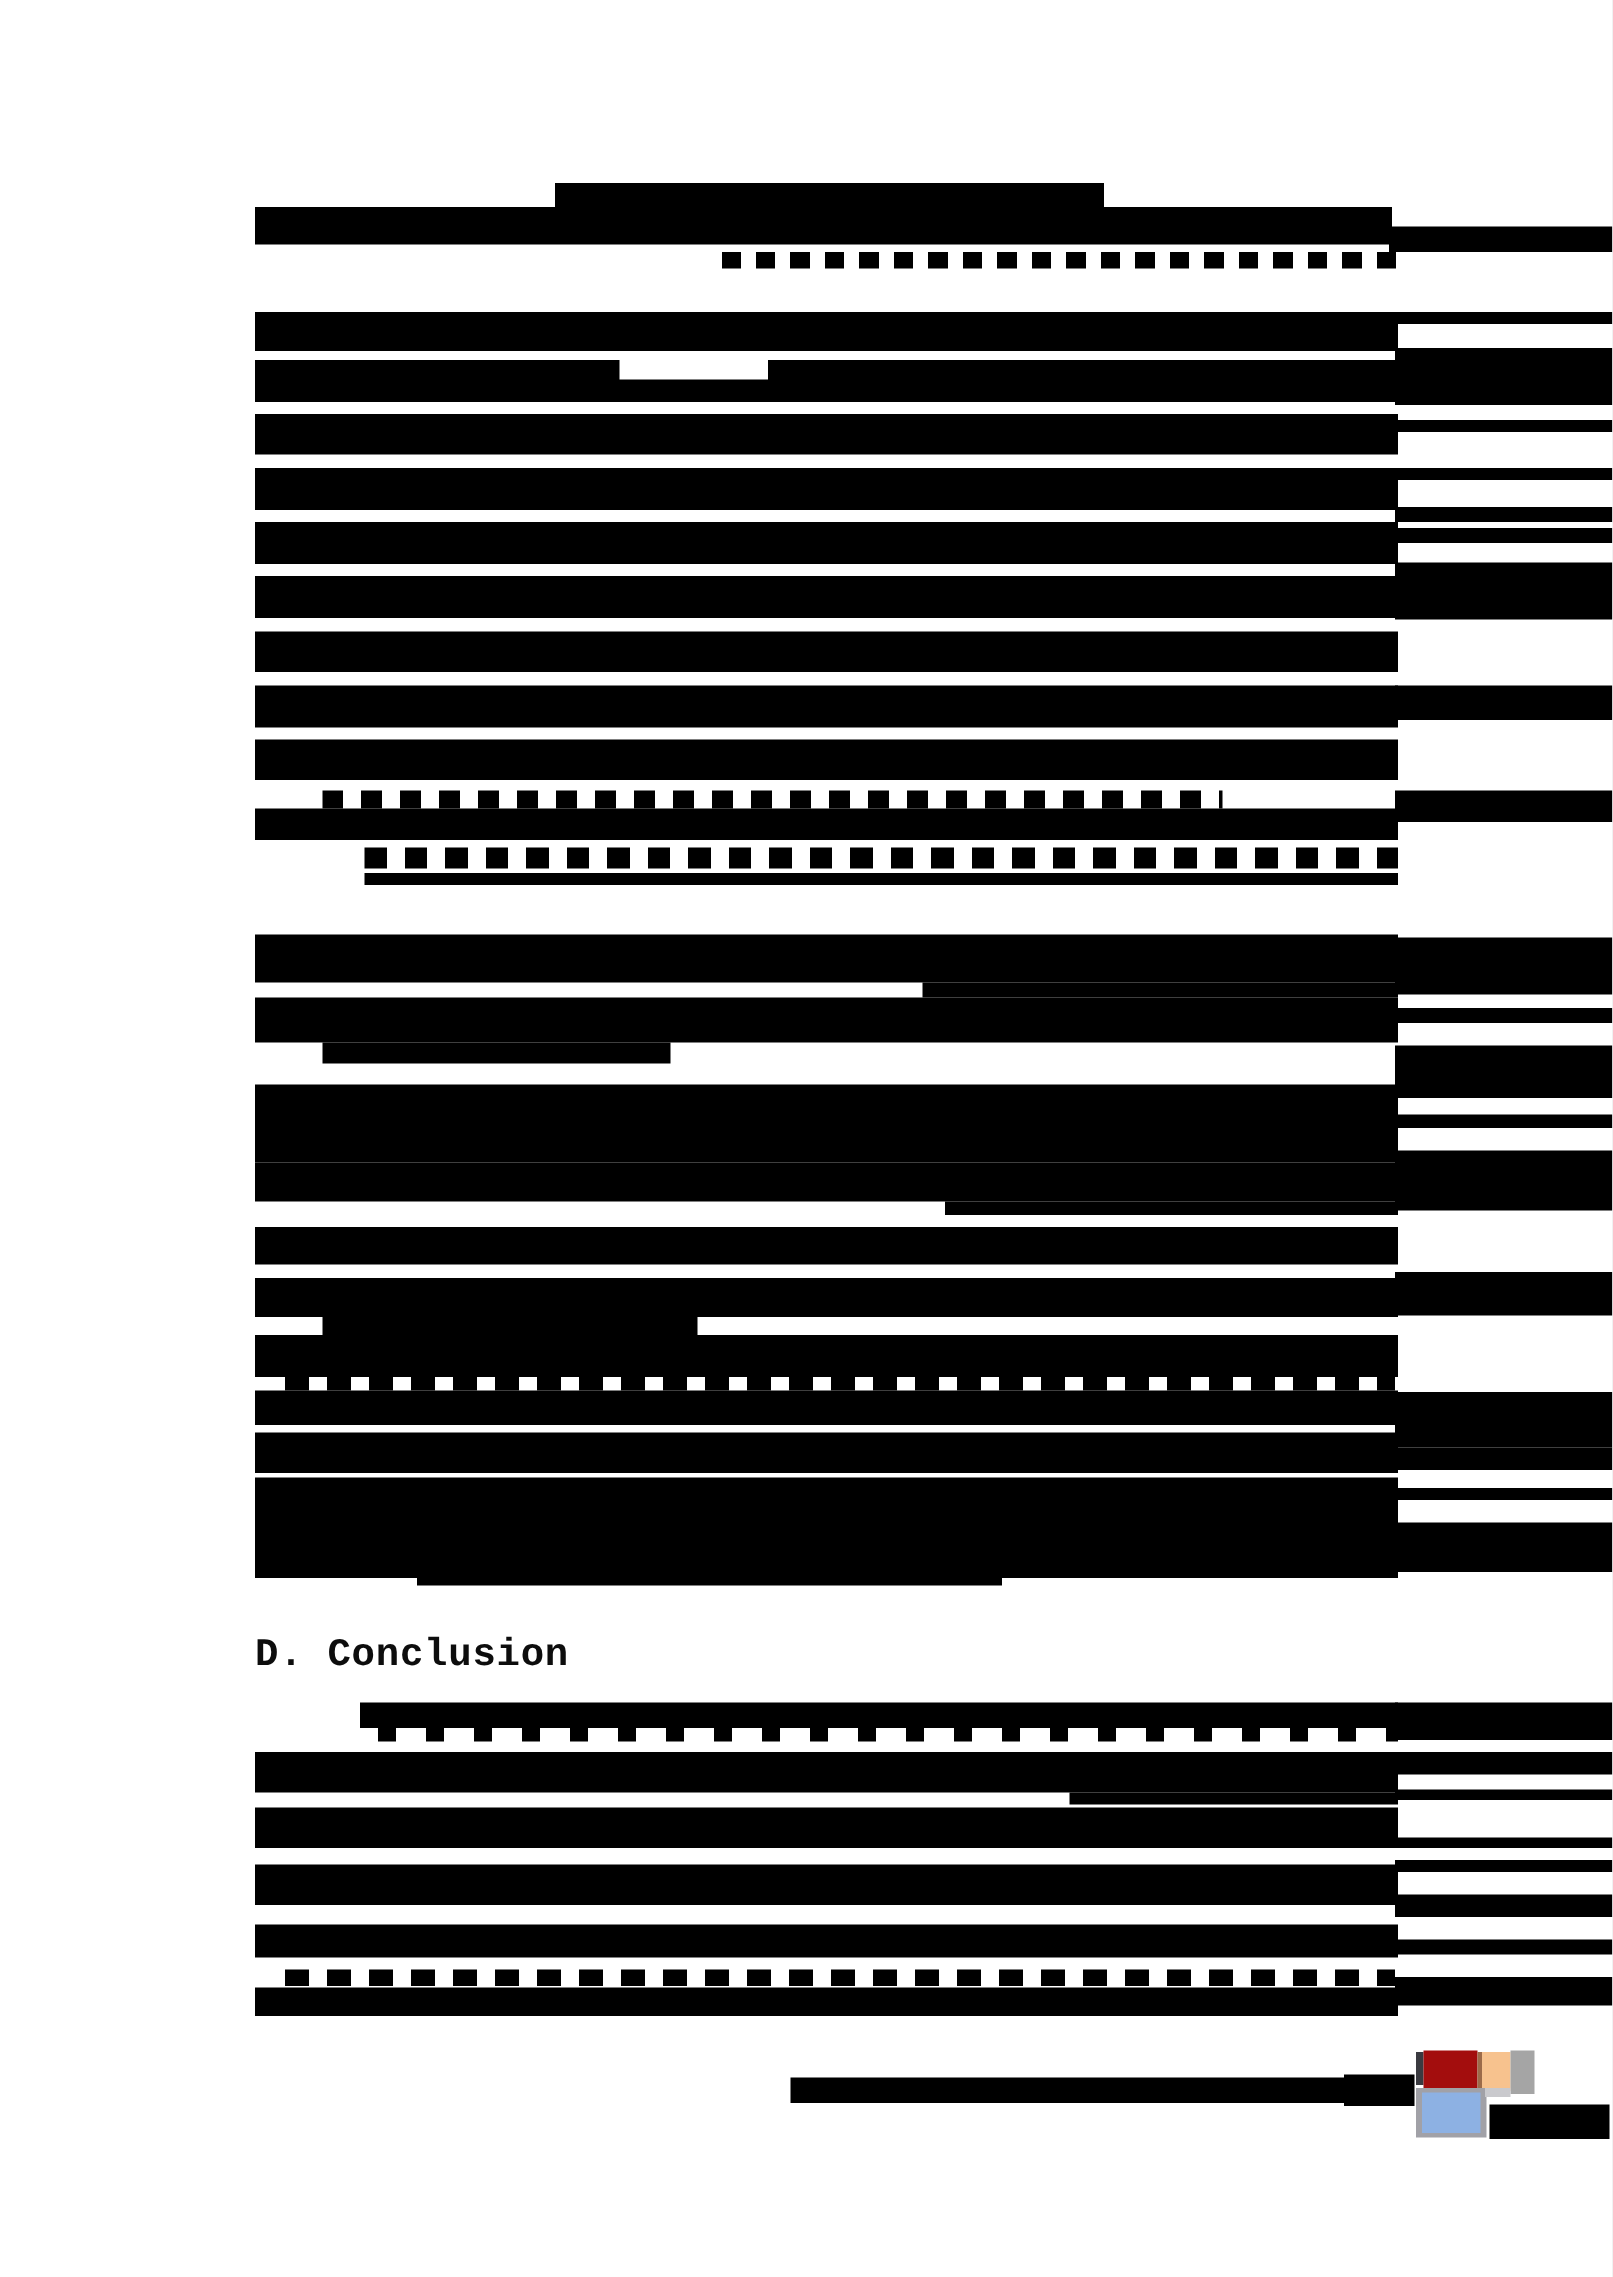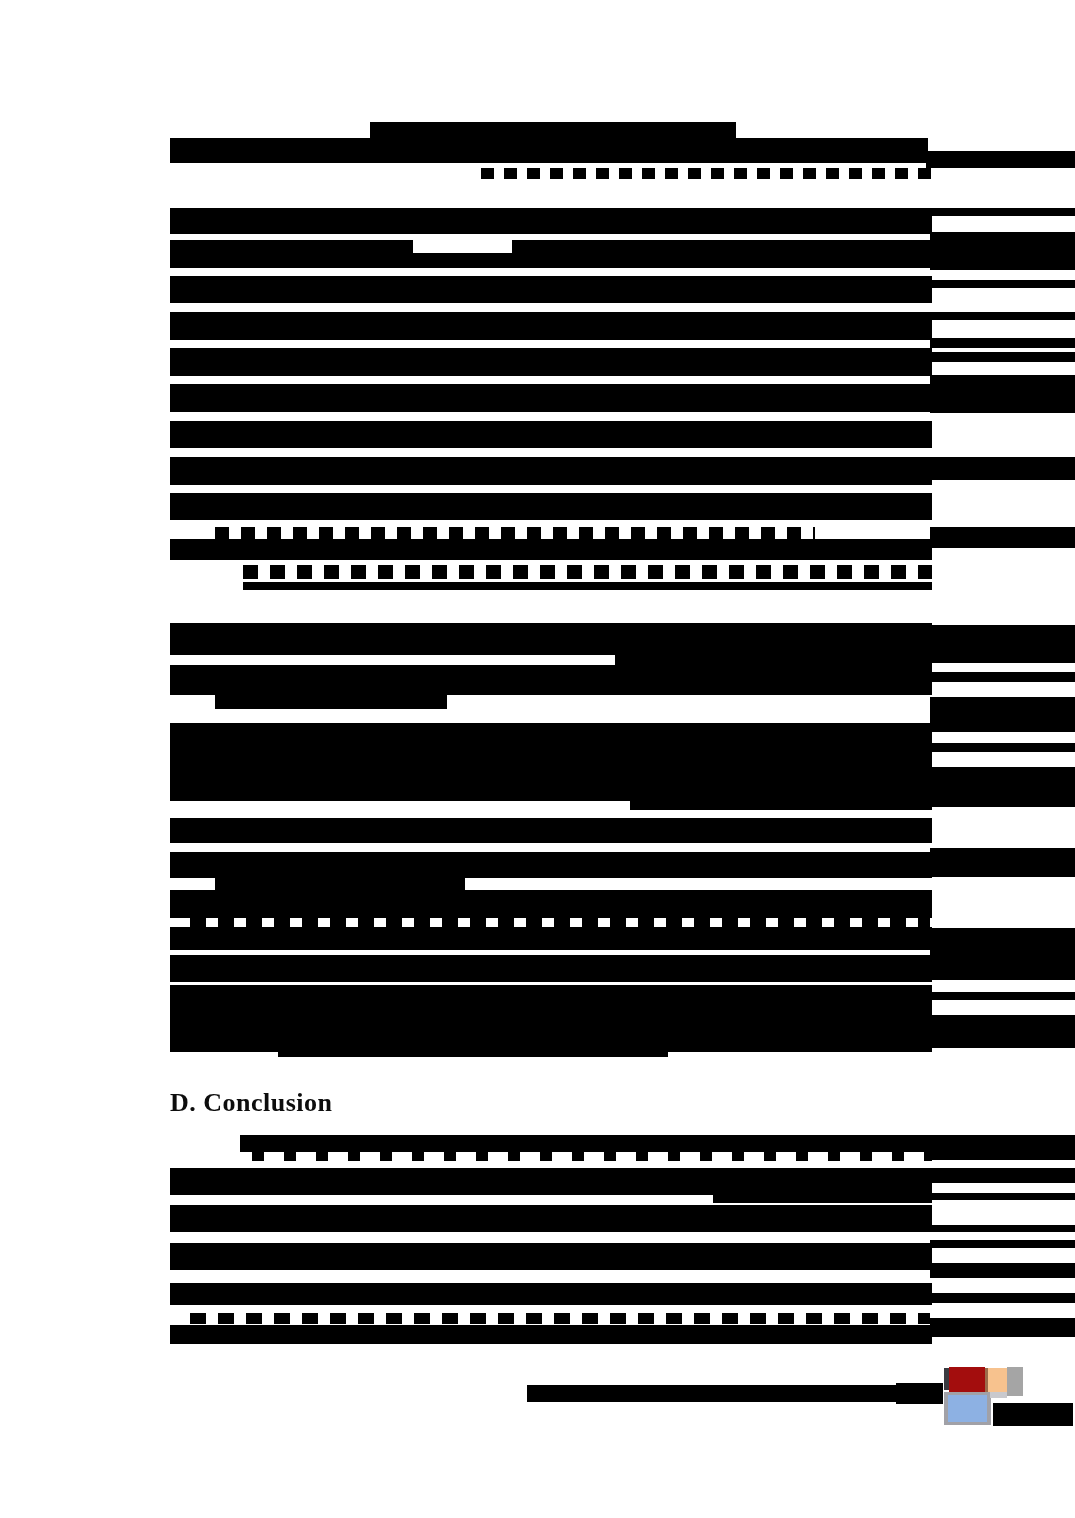--- a/index.html
+++ b/index.html
@@ -21,21 +21,21 @@
   }
   .notch {
     position: absolute;
     background: #ffffff;
   }
   .heading {
     position: absolute;
     left: 170px;
     top: 1088px;
     margin: 0;
-    font-family: Liberation Serif, serif;
+    font-family: Liberation Mono, monospace;
     font-weight: 700;
     font-size: 26px;
     letter-spacing: 0.5px;
     color: #0d0d0d;
     white-space: nowrap;
   }
   .logo {
     position: absolute;
     left: 0; top: 0; width: 0; height: 0; 
   }

